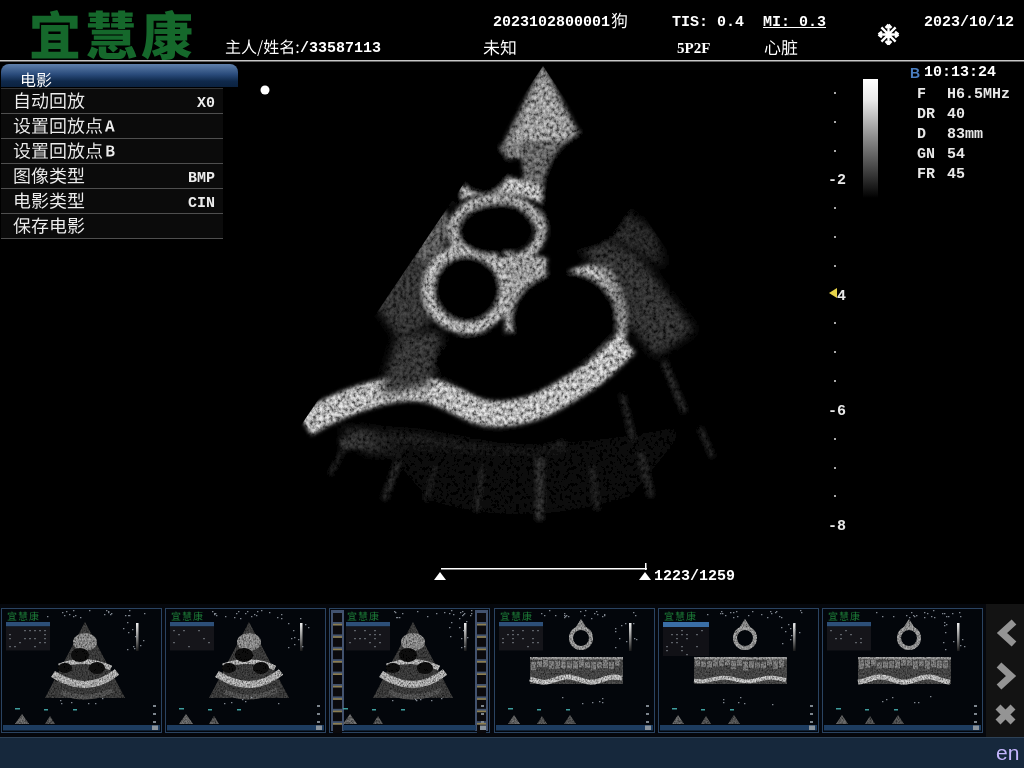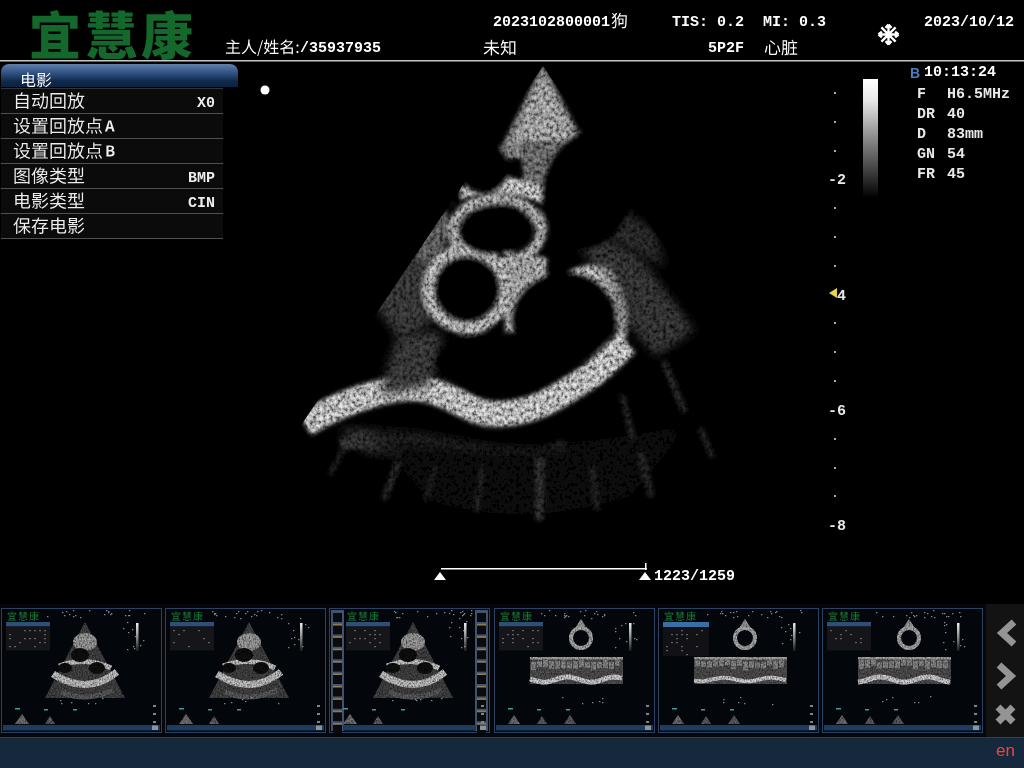--- a/index.html
+++ b/index.html
@@ -1,25 +1,25 @@
 <!DOCTYPE html>
 <html><head><meta charset="utf-8"><style>
 html,body{margin:0;padding:0;background:#000;}
 #scr{position:relative;width:1024px;height:768px;background:#000;overflow:hidden;-webkit-font-smoothing:antialiased;
  font-family:"Liberation Sans",sans-serif;}
 .mono{font-family:"Liberation Mono",monospace;font-weight:bold;color:#fff;font-size:15px;white-space:pre;opacity:0.999;}
 .abs{position:absolute;}
 </style></head><body>
 <div id="scr">
 <div class="mono abs" style="left:445px;top:14px;margin-left:48px;">2023102800001</div>
-<div class="mono abs" style="left:672px;top:14px;">TIS: 0.2</div>
-<div class="mono abs" style="left:763px;top:14px;">MI: 0.3</div>
+<div class="mono abs" style="left:672px;top:14px;">TIS: 0.4</div>
+<div class="mono abs" style="left:763px;top:14px;text-decoration:underline;">MI: 0.3</div>
 <div class="mono abs" style="left:924px;top:14px;">2023/10/12</div>
-<div class="mono abs" style="left:300px;top:40px;">/35937935</div>
-<div class="mono abs" style="left:708px;top:40px;">5P2F</div>
+<div class="mono abs" style="left:300px;top:40px;">/33587113</div>
+<div class="mono abs" style="left:677px;top:40px;font-family:Liberation Serif, serif;">5P2F</div>
 <div class="mono abs" style="left:924px;top:40px;margin-top:24px;">10:13:24</div>
 <svg class="abs" style="left:0;top:0" width="1024" height="64" viewBox="0 0 1024 64">
       <path d="M31.7 51.7V58.5H78.2V51.7H68.3V25.1H41.1V51.7ZM48.4 51.7V48.9H60.6V51.7ZM48.4 40.2H60.6V42.8H48.4ZM48.4 34.1V31.6H60.6V34.1ZM49.9 11.7C50.4 12.9 50.9 14.3 51.3 15.7H32.3V28.8H39.7V22.5H69.8V28.8H77.6V15.7H59.5C59.2 14 58.2 11.7 57.2 10Z M98.7 46.5V51.5C98.7 57.2 100.7 59.1 108.6 59.1C110.2 59.1 115.9 59.1 117.6 59.1C123.4 59.1 125.5 57.5 126.3 51.2C124.3 50.8 121.3 49.9 119.8 48.8C119.5 52.5 119.1 53 116.9 53C115.3 53 110.6 53 109.4 53C106.6 53 106.2 52.9 106.2 51.4V46.5ZM124.7 47.8C126.5 51.3 128.3 55.9 128.8 58.8L136.4 56.8C135.7 53.8 133.7 49.3 131.8 46ZM91.6 46.5C90.6 49.6 89 53 87.1 55.2L93.7 59C95.6 56.4 97 52.5 98.1 49.3ZM93.8 35.4V39.7H122.8V40.9H91.5V45.4H110.2L107.5 47.8C109.6 49.1 112.1 51.2 113.2 52.6L118 48.4C117.2 47.5 115.8 46.4 114.4 45.4H130.2V29.8H91.8V34.4H122.8V35.4ZM87.9 23.2V27.5H95.9V29.1H102.8V27.5H109.9V23.2H102.8V22H108.9V17.8H102.8V16.7H109.5V12.4H102.8V10.6H95.9V12.4H88.6V16.7H95.9V17.8H89.9V22H95.9V23.2ZM118.1 10.6V12.4H111.4V16.7H118.1V17.8H112.4V22H118.1V23.2H111.1V27.4H118.1V29.1H125.1V27.4H133.8V23.2H125.1V22H131.9V17.8H125.1V16.7H132.7V12.4H125.1V10.6Z M180.1 34V35.7H175V34ZM180.1 28.9H175V27.6H180.1ZM164.7 11.7 165.9 14.3H146.5V29.3C146.5 37.1 146.1 48.1 141.8 55.5C143.4 56.2 146.6 58.4 147.9 59.6C152.8 51.4 153.6 38 153.6 29.3V20.8H167.3V22.7H156.3V27.6H167.3V28.9H154.4V34H167.3V35.7H155.7V40.6H156.7L153.8 43.7C155.8 44.9 158.5 46.5 160.2 47.7C157 48.9 154.1 50 151.9 50.7L154.6 56.8L159.9 54.4C160.8 56 161.6 58.4 162 60.1C166.4 60.1 169.4 60 171.8 59.1C174.2 58.1 175 56.6 175 53.1V50.5C178.1 53.9 182.2 56.4 187.3 57.9C188.2 56.1 190.2 53.3 191.6 51.9C188.2 51.2 185.1 50.1 182.5 48.6C184.8 47.5 187.4 46 189.8 44.5L184.9 40.6H187.2V34.6H191.5V28.3H187.2V22.7H175V20.8H191V14.3H174.5C173.9 12.8 173.1 11.3 172.3 10ZM167.3 40.6V45.1L162.4 46.9L165.2 43.8C163.9 42.9 161.7 41.7 159.8 40.6ZM175 40.6H183.5C181.9 42 179.7 43.6 177.8 44.9C176.7 43.7 175.7 42.5 175 41.2ZM167.3 50.9V53C167.3 53.8 166.9 54.1 166 54.1C165.3 54.2 162.7 54.2 160.6 54.1Z" fill="#15682b"></path>
       <path d="M619.6 12.7C618.9 15 617.9 17.3 616.5 18.7C616.8 18.9 617.3 19.3 617.6 19.5C618.3 18.7 618.9 17.6 619.5 16.4H625.5C625.3 23.6 625.1 26.2 624.6 26.8C624.4 27.1 624.2 27.1 623.9 27.1C623.6 27.1 622.7 27.1 621.7 27C622 27.4 622.1 27.9 622.1 28.3C623 28.3 623.9 28.4 624.4 28.3C625 28.2 625.4 28.1 625.7 27.6C626.4 26.8 626.6 24 626.8 15.9C626.8 15.7 626.8 15.3 626.8 15.3H620C620.3 14.5 620.6 13.8 620.8 13ZM619.7 19.6H622.3V23.1H619.7ZM618.5 18.5V25.5H619.7V24.2H623.5V18.5ZM616 12.8C615.7 13.5 615.2 14.2 614.7 14.8C614.2 14.2 613.6 13.5 612.8 12.9L611.9 13.6C612.8 14.3 613.4 15 613.9 15.8C613.2 16.5 612.4 17.2 611.6 17.8C611.9 18 612.3 18.4 612.5 18.7C613.2 18.1 613.9 17.6 614.5 16.9C614.8 17.6 615 18.4 615.1 19.2C614.3 20.7 612.9 22.4 611.7 23.3C612 23.5 612.4 24 612.6 24.3C613.5 23.5 614.5 22.3 615.3 21.1L615.3 21.9C615.3 24.2 615.1 26.2 614.7 26.8C614.5 27 614.3 27.1 614.1 27.1C613.7 27.1 613 27.2 612.1 27.1C612.4 27.4 612.5 27.9 612.5 28.3C613.3 28.4 614 28.4 614.6 28.3C615 28.2 615.4 28 615.6 27.7C616.3 26.7 616.5 24.4 616.5 21.9C616.5 19.9 616.3 17.9 615.4 15.9C616.1 15.1 616.7 14.3 617.2 13.4Z" fill="#fff"></path>
       <path d="M231 40.3C232 41 233.1 42 233.7 42.8H226.6V43.9H232.3V47.4H227.4V48.6H232.3V52.6H225.9V53.7H240.2V52.6H233.6V48.6H238.7V47.4H233.6V43.9H239.4V42.8H234.2L234.9 42.2C234.3 41.4 233 40.4 232 39.6Z M248.3 39.6C248.3 42.1 248.4 49.9 241.7 53.3C242.1 53.5 242.4 53.9 242.7 54.2C246.6 52.1 248.3 48.5 249 45.3C249.8 48.3 251.5 52.3 255.6 54.2C255.8 53.8 256.1 53.4 256.4 53.1C250.8 50.6 249.8 43.9 249.5 42C249.6 41 249.6 40.2 249.7 39.6Z M257.2 55.9H258.2L263 40.3H262Z M268.3 44C268.1 45.9 267.7 47.6 267.2 49C266.7 48.6 266.1 48.2 265.6 47.9C265.9 46.7 266.2 45.4 266.5 44ZM264.3 48.3C265.1 48.8 266 49.4 266.7 50.1C266 51.6 265 52.7 263.8 53.3C264.1 53.5 264.4 53.9 264.6 54.2C265.8 53.5 266.9 52.4 267.6 50.9C268.2 51.4 268.6 51.8 269 52.3L269.7 51.3C269.3 50.8 268.8 50.3 268.1 49.8C268.8 48 269.3 45.8 269.4 42.9L268.7 42.8L268.6 42.8H266.8C267 41.7 267.2 40.6 267.3 39.6L266.1 39.6C266 40.6 265.8 41.7 265.6 42.8H264V44H265.4C265.1 45.6 264.7 47.2 264.3 48.3ZM269.7 52.7V53.9H278.6V52.7H275V48.9H278.1V47.8H275V44.3H278.3V43.2H275V39.6H273.8V43.2H271.8C272 42.3 272.2 41.5 272.3 40.6L271.2 40.4C270.8 42.6 270.2 44.9 269.2 46.3C269.5 46.4 270 46.8 270.2 46.9C270.7 46.2 271.1 45.3 271.4 44.3H273.8V47.8H270.6V48.9H273.8V52.7Z M283.5 44.5C284.3 45.1 285.2 45.9 285.9 46.5C284.1 47.5 282 48.2 280 48.6C280.2 48.9 280.5 49.4 280.6 49.7C281.5 49.5 282.4 49.3 283.3 49V54.3H284.5V53.4H291.6V54.3H292.9V47.6H286.5C289.1 46.1 291.5 44.2 292.8 41.6L292 41.1L291.8 41.2H286.1C286.5 40.7 286.8 40.2 287.1 39.8L285.8 39.5C284.8 41 283 42.8 280.4 44.1C280.7 44.3 281 44.7 281.2 45C282.7 44.2 284 43.3 285 42.3H291C290.1 43.7 288.7 44.9 287.1 45.9C286.3 45.2 285.3 44.4 284.4 43.8ZM291.6 52.3H284.5V48.7H291.6Z M297.5 46.8C298.1 46.8 298.6 46.3 298.6 45.6C298.6 45 298.1 44.5 297.5 44.5C296.9 44.5 296.4 45 296.4 45.6C296.4 46.3 296.9 46.8 297.5 46.8ZM297.5 53.2C298.1 53.2 298.6 52.8 298.6 52.1C298.6 51.4 298.1 51 297.5 51C296.9 51 296.4 51.4 296.4 52.1C296.4 52.8 296.9 53.2 297.5 53.2Z" fill="#fff"></path>
       <path d="M490.8 39.7V42.5H485.3V43.8H490.8V46.7H484.1V48H490.1C488.5 50.2 486 52.3 483.6 53.3C483.9 53.6 484.3 54.1 484.5 54.4C486.8 53.3 489.2 51.2 490.8 49V55.4H492.1V48.9C493.8 51.2 496.2 53.3 498.5 54.4C498.7 54.1 499.1 53.6 499.4 53.3C497 52.3 494.4 50.2 492.9 48H499V46.7H492.1V43.8H497.9V42.5H492.1V39.7Z M509.3 41.2V54.9H510.5V53.5H514.1V54.7H515.4V41.2ZM510.5 52.3V42.4H514.1V52.3ZM502.7 39.7C502.3 41.8 501.6 43.8 500.6 45.1C500.9 45.3 501.4 45.7 501.6 45.9C502.1 45.1 502.6 44.2 503 43.2H504.3V46V46.6H500.8V47.8H504.2C504 50.1 503.2 52.5 500.6 54.4C500.8 54.5 501.3 55.1 501.5 55.3C503.4 53.9 504.5 52.1 505 50.3C505.9 51.3 507.3 52.9 507.8 53.8L508.7 52.7C508.2 52.1 506.1 49.8 505.3 49C505.4 48.6 505.4 48.2 505.5 47.8H508.8V46.6H505.5L505.6 46V43.2H508.3V42H503.4C503.6 41.3 503.8 40.7 503.9 40Z" fill="#fff"></path>
       <path d="M769 44.5V52.9C769 54.6 769.6 55.1 771.4 55.1C771.8 55.1 774.4 55.1 774.8 55.1C776.8 55.1 777.1 54.1 777.3 50.9C777 50.8 776.4 50.5 776.1 50.3C776 53.2 775.8 53.8 774.8 53.8C774.2 53.8 772 53.8 771.5 53.8C770.5 53.8 770.3 53.7 770.3 52.9V44.5ZM766.3 45.7C766 47.8 765.5 50.4 764.7 52.2L766 52.7C766.7 50.9 767.3 48 767.5 46ZM776.9 45.8C777.9 47.8 778.8 50.5 779.2 52.2L780.4 51.7C780.1 50 779.1 47.3 778.1 45.3ZM769.8 41.1C771.4 42.3 773.4 44 774.4 45L775.3 44.1C774.3 43 772.3 41.4 770.7 40.3Z M785.9 41.4V44.3H783.7V41.4ZM782.6 40.3V46.6C782.6 49.1 782.5 52.4 781.5 54.7C781.8 54.9 782.3 55.2 782.5 55.4C783.2 53.8 783.5 51.5 783.7 49.4H785.9V53.8C785.9 54 785.9 54.1 785.7 54.1C785.5 54.1 785 54.1 784.4 54.1C784.6 54.4 784.8 54.9 784.8 55.2C785.6 55.2 786.2 55.2 786.6 55C786.9 54.8 787.1 54.4 787.1 53.8V40.3ZM785.9 45.4V48.3H783.7L783.7 46.6V45.4ZM792.9 43.7V47.2H790.2V48.4H792.9V53.6H789.5V54.8H797.2V53.6H794.1V48.4H796.7V47.2H794.1V43.7ZM791.4 40.1C791.9 40.7 792.4 41.6 792.7 42.1L793.8 41.6C793.6 41.1 793 40.2 792.5 39.7ZM788.2 42.1V47.3C788.2 49.5 788.1 52.4 787.1 54.5C787.4 54.7 787.9 55.1 788.1 55.4C789.2 53.1 789.4 49.6 789.4 47.3V43.3H797.2V42.1Z" fill="#fff"></path>
       <path d="M888.5 34.5L888.5 24.5M888.5 24.5L885.6 27.9M888.5 24.5L891.4 27.9M888.5 34.5L895.6 27.4M888.5 34.5L898.5 34.5M898.5 34.5L895.1 31.6M898.5 34.5L895.1 37.4M888.5 34.5L895.6 41.6M888.5 34.5L888.5 44.5M888.5 44.5L891.4 41.1M888.5 44.5L885.6 41.1M888.5 34.5L881.4 41.6M888.5 34.5L878.5 34.5M878.5 34.5L881.9 37.4M878.5 34.5L881.9 31.6M888.5 34.5L881.4 27.4" stroke="#fff" stroke-width="2.4" fill="none"></path>
       <rect x="0" y="60" width="1024" height="1.5" fill="#c8c8c8"></rect>
     </svg>
@@ -475,13 +475,13 @@
       <path d="M152 97h3v2h-3z M152 105h3v2h-3z M152 113h3v2h-3z" fill="#7d858d"></path>
       <rect x="2" y="117" width="157" height="5.5" fill="#1d3c60"></rect>
       <rect x="151" y="117.5" width="6" height="4.5" fill="#8a949e"></rect>
     </svg>
 <svg class="abs" style="left:988px;top:608px" width="36" height="125" viewBox="0 0 36 125">
 <path d="M26 14l-12 11l12 11" stroke="#949494" stroke-width="7" fill="none"></path>
 <path d="M11 57l12 11l-12 11" stroke="#949494" stroke-width="7" fill="none"></path>
 <path d="M10 99l15 15M25 99l-15 15" stroke="#949494" stroke-width="7" fill="none"></path>
 </svg>
 <div class="abs" style="left:0;top:737px;width:1024px;height:31px;background:#16283c;border-top:1px solid #2e4257;"></div>
-<div class="abs" style="left:996px;top:741px;color:#ef4444;font-size:17px;">en</div>
+<div class="abs" style="left:996px;top:741px;color:#c4b5fd;font-size:21px;">en</div>
 </div>
 </body></html>

